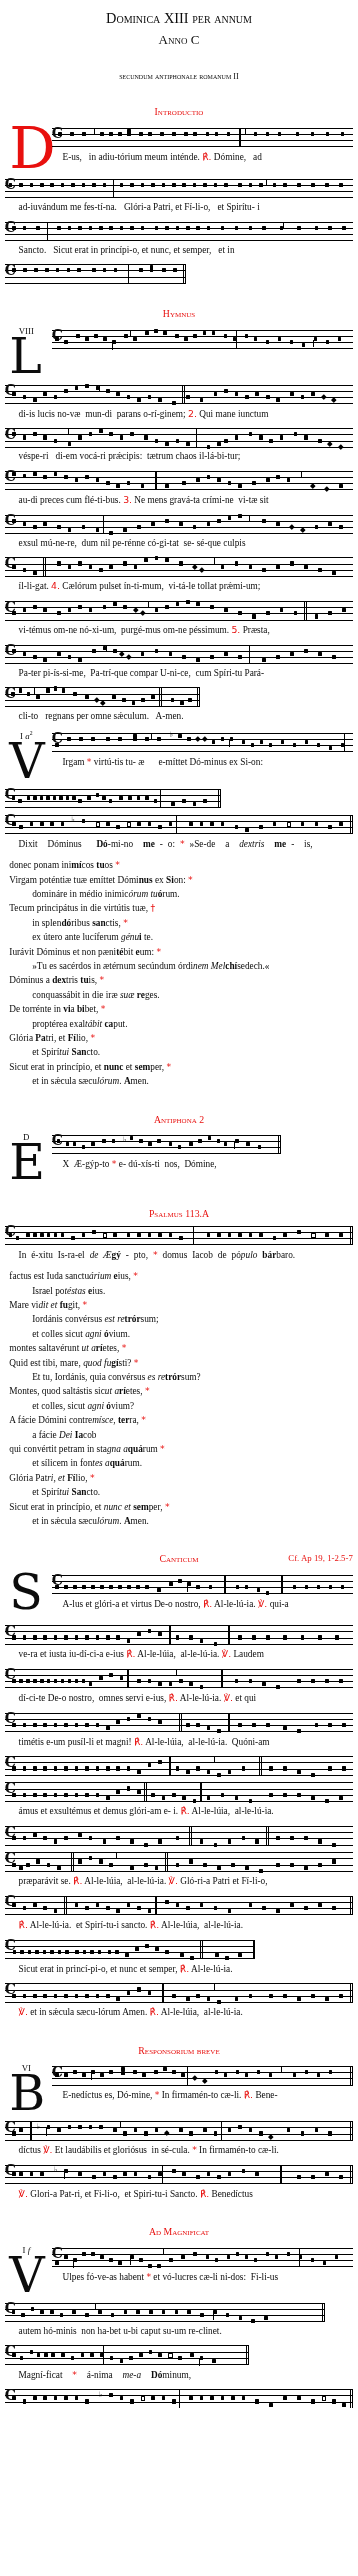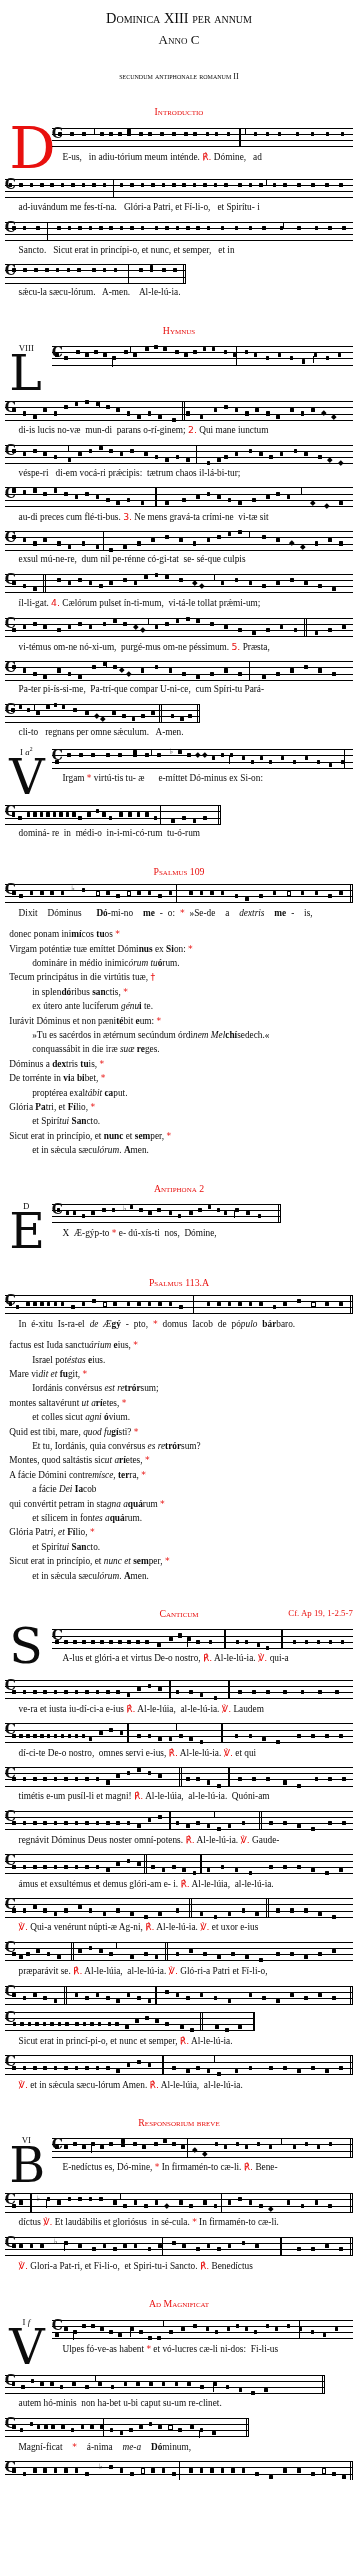--- a/index.html
+++ b/index.html
@@ -202,21 +202,20 @@
         <div class="n" style="top: 4.1px; left: 54%;"></div>
         <div class="n" style="top: 4.1px; left: 60%;"></div>
         <div class="n" style="top: 4.1px; left: 74%;"></div>
         <div class="n" style="top: 1px; left: 80%;"></div>
         <div class="n" style="top: 4.1px; left: 80%;"></div>
         <div class="n" style="top: 4.1px; left: 87%;"></div>
         <div class="n" style="top: 4.1px; left: 93%;"></div>
         <div class="bar" style="left: 68%;"></div>
         <div class="dbl" style="right: 0px;"></div>
       </div>
-      <div class="lyric">sǽcu-la sæcu-lórum.   A-men.    Al-le-lú-ia.</div>
       <div class="heading"><span class="h-main">Hymnus</span></div>
       <div class="open">
         <div class="inicol">
           <div class="mode">VIII</div>
           <div class="initial black">L</div>
         </div>
         <div class="opencol">
           <div class="staff">
             <div class="ln" style="top: 0px;"></div>
             <div class="ln" style="top: 6.2px;"></div>
@@ -621,22 +620,20 @@
         <div class="n" style="top: 7.2px; left: 61%;"></div>
         <div class="n" style="top: 7.2px; left: 65%;"></div>
         <div class="n" style="top: 10.3px; left: 69%;"></div>
         <div class="n" style="top: 13.4px; left: 77%;"></div>
         <div class="n" style="top: 10.3px; left: 82%;"></div>
         <div class="n" style="top: 13.4px; left: 87%;"></div>
         <div class="n" style="top: 10.3px; left: 92%;"></div>
         <div class="bar" style="left: 72%;"></div>
         <div class="dbl" style="right: 0px;"></div>
       </div>
-      <div class="lyric">dominá- re  in  médi-o  in-i-mi-có-rum  tu-ó-rum</div>
-      <div class="heading"><span class="h-main">Psalmus 109</span></div>
       <div class="staff">
         <div class="ln" style="top: 0px;"></div>
         <div class="ln" style="top: 6.2px;"></div>
         <div class="ln" style="top: 12.4px;"></div>
         <div class="ln" style="top: 18.5px;"></div>
         <span class="clef">C</span>
         <div class="n" style="top: 7.2px; left: 2%;"></div>
         <div class="n" style="top: 10.3px; left: 4%;"></div>
         <div class="n" style="top: 7.2px; left: 7%;"></div>
         <div class="n" style="top: 7.2px; left: 10%;"></div>
@@ -671,22 +668,22 @@
       <div class="lyric sp">Dixit  Dóminus   <b>Dó</b>-mi-no  <b>me</b> - o: <r>*</r> »Se-de  a  <i>dextris</i>  <b>me</b> -  is,</div>
       <div class="psalm">
         <p class="pline">donec ponam ini<b>mí</b>cos <b>tu</b>os <r>*</r></p>
         <p class="pline">Virgam poténtiæ tuæ emíttet Dómi<b>nus</b> ex <b>Si</b>on: <r>*</r></p>
         <p class="pline ind">domináre in médio inimic<i>órum tu</i><b>ó</b>rum.</p>
         <p class="pline">Tecum principátus in die virtútis tuæ, <r>†</r></p>
         <p class="pline ind">in splen<b>dó</b>ribus <b>san</b>ctis, <r>*</r></p>
         <p class="pline ind">ex útero ante lucíferum <i>génu</i><b>i</b> te.</p>
         <p class="pline">Iurávit Dóminus et non pæni<b>té</b>bit <b>e</b>um: <r>*</r></p>
         <p class="pline ind">»Tu es sacérdos in ætérnum secúndum órdi<i>nem Mel</i><b>chí</b>sedech.«</p>
+        <p class="pline">Dóminus a <b>dex</b>tris <b>tu</b>is, <r>*</r></p>
         <p class="pline ind">conquassábit in die iræ <i>suæ</i> <b>re</b>ges.</p>
-        <p class="pline">Dóminus a <b>dex</b>tris <b>tu</b>is, <r>*</r></p>
         <p class="pline">De torrénte in <b>vi</b>a <b>bi</b>bet, <r>*</r></p>
         <p class="pline ind">proptérea exal<i>tábit</i> <b>ca</b>put.</p>
         <p class="pline">Glória <b>Pa</b>tri, et <b>Fí</b>lio, <r>*</r></p>
         <p class="pline ind">et Spirí<i>tui</i> <b>San</b>cto.</p>
         <p class="pline">Sicut erat in princípio, et <b>nunc</b> et <b>sem</b>per, <r>*</r></p>
         <p class="pline ind">et in sǽcula sæcu<i>lórum</i>. <b>A</b>men.</p>
       </div>
       <div class="heading"><span class="h-main">Antiphona 2</span></div>
       <div class="open">
         <div class="inicol">
@@ -767,25 +764,26 @@
         <div class="n" style="top: 7.2px; left: 96%;"></div>
         <div class="bar" style="left: 54%;"></div>
         <div class="dbl" style="right: 0px;"></div>
       </div>
       <div class="lyric sp">In é-xitu Is-ra-el <i>de Æ</i><b>gý</b> - pto, <r>*</r> domus Iacob de pó<i>pulo</i> <b>bár</b>baro.</div>
       <div class="psalm">
         <p class="pline">factus est Iuda sanctu<i>árium</i> <b>e</b>ius, <r>*</r></p>
         <p class="pline ind">Israel po<i>téstas</i> <b>e</b>ius.</p>
         <p class="pline">Mare vi<i>dit et</i> <b>fu</b>git, <r>*</r></p>
         <p class="pline ind">Iordánis convérsus <i>est re</i><b>trór</b>sum;</p>
+        <p class="pline ind">et colles sicut <i>agni</i> <b>ó</b>vium.</p>
         <p class="pline">montes saltavérunt <i>ut a</i><b>rí</b>etes, <r>*</r></p>
-        <p class="pline ind">et colles sicut <i>agni</i> <b>ó</b>vium.</p>
         <p class="pline">Quid est tibi, mare, <i>quod fu</i><b>gí</b>sti? <r>*</r></p>
         <p class="pline ind">Et tu, Iordánis, quia convérsus <i>es re</i><b>trór</b>sum?</p>
         <p class="pline">Montes, quod saltástis sic<i>ut a</i><b>rí</b>etes, <r>*</r></p>
+        <p class="pline ind">et colles, sicut <i>agni</i> <b>ó</b>vium?</p>
         <p class="pline">A fácie Dómini contre<i>mísce</i>, <b>ter</b>ra, <r>*</r></p>
         <p class="pline ind">a fácie <i>Dei</i> <b>Ia</b>cob</p>
         <p class="pline">qui convértit petram in sta<i>gna a</i><b>quá</b>rum <r>*</r></p>
         <p class="pline ind">et sílicem in fon<i>tes a</i><b>quá</b>rum.</p>
         <p class="pline">Glória Pat<i>ri, et</i> <b>Fí</b>lio, <r>*</r></p>
         <p class="pline ind">et Spirí<i>tui</i> <b>San</b>cto.</p>
         <p class="pline">Sicut erat in princípio, et <i>nunc et</i> <b>sem</b>per, <r>*</r></p>
         <p class="pline ind">et in sǽcula sæcu<i>lórum</i>. <b>A</b>men.</p>
       </div>
       <div class="heading"><span class="h-main">Canticum</span><span class="h-right">Cf. Ap 19, 1-2.5-7</span></div>
@@ -977,21 +975,20 @@
         <div class="n" style="top: 10.3px; left: 76%;"></div>
         <div class="n" style="top: 10.3px; left: 80%;"></div>
         <div class="n" style="top: 13.4px; left: 84%;"></div>
         <div class="n" style="top: 16.5px; left: 88%;"></div>
         <div class="n" style="top: 10.3px; left: 93%;"></div>
         <div class="n" style="top: 10.3px; left: 97%;"></div>
         <div class="bar qbar" style="left: 60%;"></div>
         <div class="dbl" style="left: 47%;"></div>
         <div class="dbl" style="left: 73%;"></div>
       </div>
-      <div class="lyric">regnávit Dóminus Deus noster omní-potens. <r>℟.</r> Al-le-lú-ia. <r>℣.</r> Gaude-</div>
       <div class="staff">
         <div class="ln" style="top: 0px;"></div>
         <div class="ln" style="top: 6.2px;"></div>
         <div class="ln" style="top: 12.4px;"></div>
         <div class="ln" style="top: 18.5px;"></div>
         <span class="clef">C</span>
         <div class="n" style="top: 10.3px; left: 2%;"></div>
         <div class="n" style="top: 10.3px; left: 5%;"></div>
         <div class="n" style="top: 10.3px; left: 8%;"></div>
         <div class="n" style="top: 10.3px; left: 11%;"></div>
@@ -1049,21 +1046,20 @@
         <div class="n" style="top: 10.3px; left: 68%;"></div>
         <div class="n" style="top: 13.4px; left: 72%;"></div>
         <div class="n" style="top: 10.3px; left: 78%;"></div>
         <div class="n" style="top: 10.3px; left: 82%;"></div>
         <div class="n" style="top: 10.3px; left: 86%;"></div>
         <div class="n" style="top: 13.4px; left: 90%;"></div>
         <div class="n" style="top: 16.5px; left: 94%;"></div>
         <div class="dbl" style="left: 53%;"></div>
         <div class="dbl" style="left: 75%;"></div>
       </div>
-      <div class="lyric"><r>℣.</r> Qui-a venérunt núpti-æ Ag-ni, <r>℟.</r> Al-le-lú-ia. <r>℣.</r> et uxor e-ius</div>
       <div class="staff">
         <div class="ln" style="top: 0px;"></div>
         <div class="ln" style="top: 6.2px;"></div>
         <div class="ln" style="top: 12.4px;"></div>
         <div class="ln" style="top: 18.5px;"></div>
         <span class="clef">C</span>
         <div class="n" style="top: 10.3px; left: 2%;"></div>
         <div class="n" style="top: 13.4px; left: 4%;"></div>
         <div class="n" style="top: 10.3px; left: 6%;"></div>
         <div class="n" style="top: 7.2px; left: 9%;"></div>
@@ -1122,20 +1118,21 @@
         <div class="n" style="top: 10.3px; left: 74%;"></div>
         <div class="n" style="top: 13.4px; left: 78%;"></div>
         <div class="n" style="top: 7.2px; left: 82%;"></div>
         <div class="n" style="top: 10.3px; left: 86%;"></div>
         <div class="n" style="top: 7.2px; left: 90%;"></div>
         <div class="n" style="top: 10.3px; left: 94%;"></div>
         <div class="dbl" style="left: 17%;"></div>
         <div class="dbl" style="left: 43%;"></div>
         <div class="dbl" style="right: 0px;"></div>
       </div>
+      <div class="lyric"><r>℟.</r> Al-le-lú-ia.  et Spirí-tu-i sancto. <r>℟.</r> Al-le-lúia,  al-le-lú-ia.</div>
       <div class="staff" style="width: 72%;">
         <div class="ln" style="top: 0px;"></div>
         <div class="ln" style="top: 6.2px;"></div>
         <div class="ln" style="top: 12.4px;"></div>
         <div class="ln" style="top: 18.5px;"></div>
         <span class="clef">C</span>
         <div class="n" style="top: 10.3px; left: 3%;"></div>
         <div class="n" style="top: 10.3px; left: 6%;"></div>
         <div class="n" style="top: 10.3px; left: 9%;"></div>
         <div class="n" style="top: 10.3px; left: 12%;"></div>

